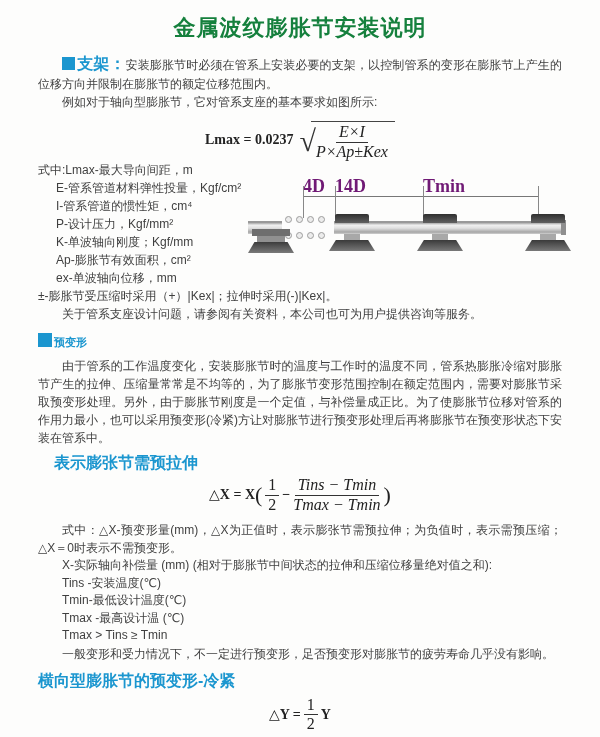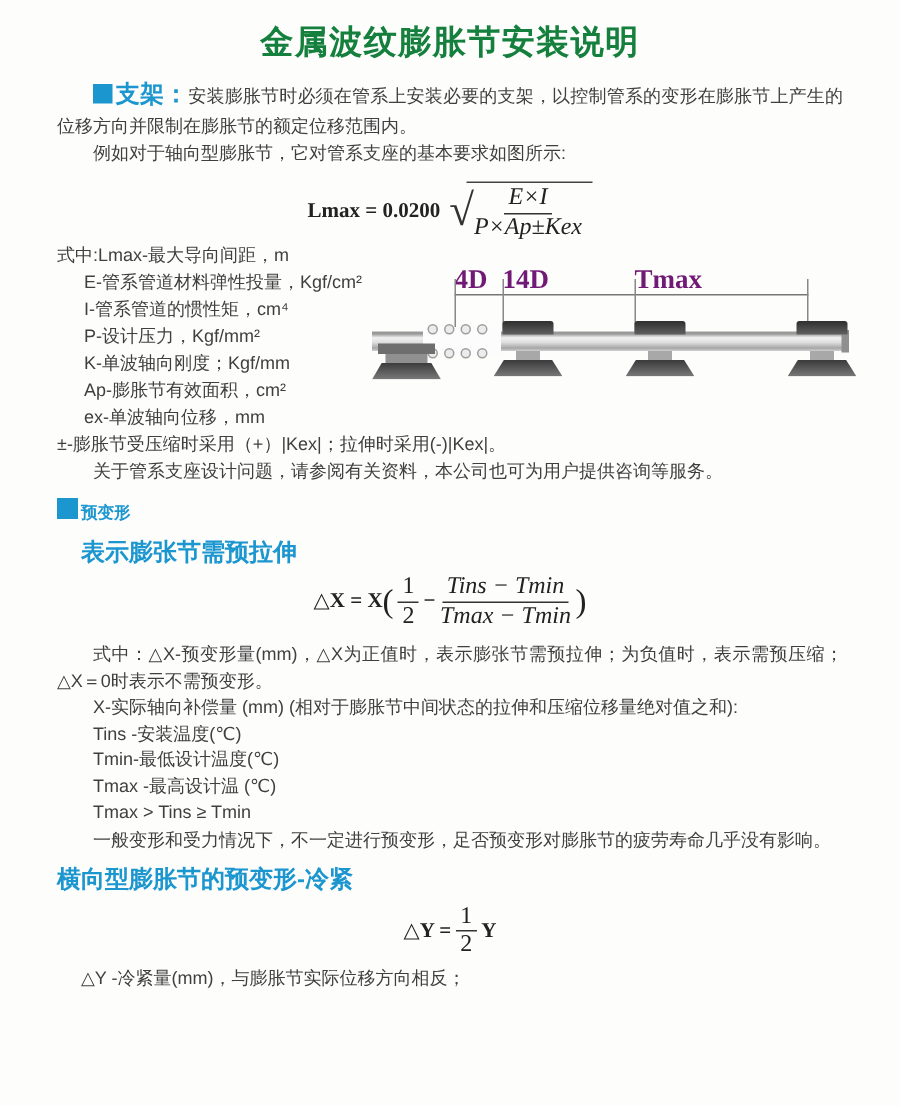--- a/index.html
+++ b/index.html
@@ -84,41 +84,41 @@
 
 <div class="page">
 
   <h1 class="title">金属波纹膨胀节安装说明</h1>
 
   <p class="para first-para"><span class="sec-inline"><span class="sq"></span><span>支架：</span></span><span>安装膨胀节时必须在管系上安装必要的支架，以控制管系的变形在膨胀节上产生的位移方向并限制在膨胀节的额定位移范围内。</span></p>
 
   <p class="para indent">例如对于轴向型膨胀节，它对管系支座的基本要求如图所示:</p>
 
   <div class="formula formula1">
-    <span class="f-bold">Lmax = 0.0200</span><span class="radical">√</span><span class="rad-box"><span class="frac">
+    <span class="f-bold">Lmax = 0.0237</span><span class="radical">√</span><span class="rad-box"><span class="frac">
           <span class="num ital">E×I</span>
           <span class="den ital">P×Ap±Kex</span>
         </span></span>
   </div>
 
   <div class="defs-row">
     <div class="defs">
       <div>式中:Lmax-最大导向间距，m</div>
       <div>E-管系管道材料弹性投量，Kgf/cm²</div>
       <div>I-管系管道的惯性矩，cm⁴</div>
       <div>P-设计压力，Kgf/mm²</div>
       <div>K-单波轴向刚度；Kgf/mm</div>
       <div>Ap-膨胀节有效面积，cm²</div>
       <div>ex-单波轴向位移，mm</div>
     </div>
 
     <div class="diagram">
       <span class="dlabel dl1">4D</span>
       <span class="dlabel dl2">14D</span>
-      <span class="dlabel dl3">Tmax</span>
+      <span class="dlabel dl3">Tmin</span>
       <span class="dimline"></span>
       <span class="tick t1"></span>
       <span class="tick t2"></span>
       <span class="tick t3"></span>
       <span class="tick t4"></span>
       <span class="pipe"></span>
       <span class="pipe-cap"></span>
       <span class="bellows">
         <span class="brow topr">
             <i></i>
@@ -154,20 +154,21 @@
           <span class="base"></span>
       </span>
     </div>
   </div>
 
   <p class="para pm-line">±-膨胀节受压缩时采用（+）|Kex|；拉伸时采用(-)|Kex|。</p>
   <p class="para indent">关于管系支座设计问题，请参阅有关资料，本公司也可为用户提供咨询等服务。</p>
 
   <h2 class="sec"><span class="sq"></span><span>预变形</span></h2>
 
+  <p class="para indent">由于管系的工作温度变化，安装膨胀节时的温度与工作时的温度不同，管系热膨胀冷缩对膨胀节产生的拉伸、压缩量常常是不均等的，为了膨胀节变形范围控制在额定范围内，需要对膨胀节采取预变形处理。另外，由于膨胀节刚度是一个定值，与补偿量成正比。为了使膨胀节位移对管系的作用力最小，也可以采用预变形(冷紧)方让对膨胀节进行预变形处理后再将膨胀节在预变形状态下安装在管系中。</p>
 
   <h3 class="sub">表示膨张节需预拉伸</h3>
 
   <div class="formula formula2">
     <span class="f-bold">△X = X</span><span class="paren">(</span><span class="frac">
         <span class="num">1</span>
         <span class="den">2</span>
       </span><span class="f-bold">−</span><span class="frac">
         <span class="num ital">Tins − Tmin</span>
         <span class="den ital">Tmax − Tmin</span>

